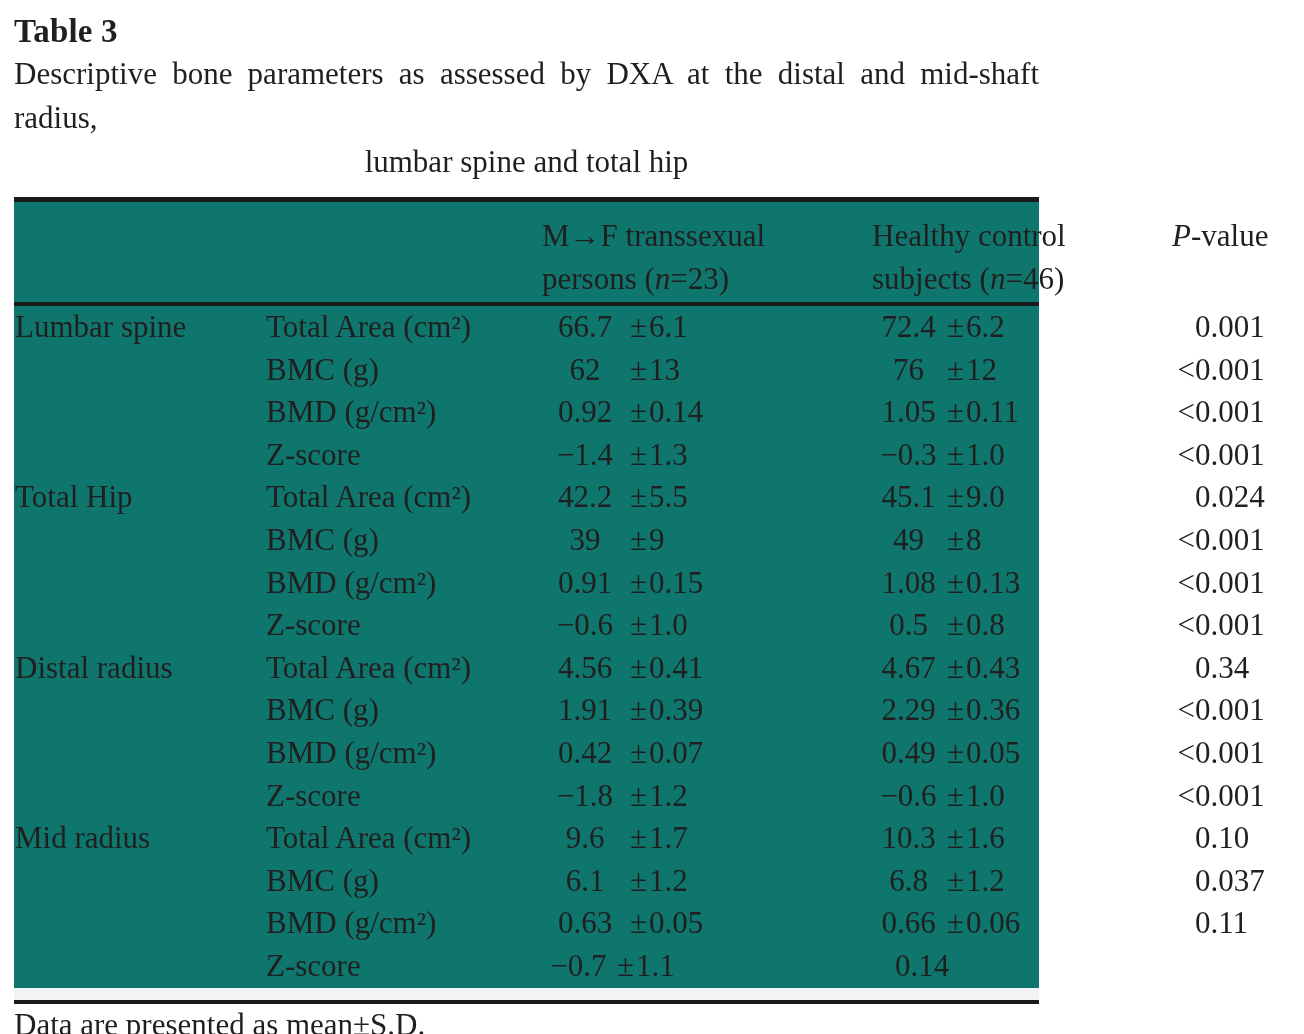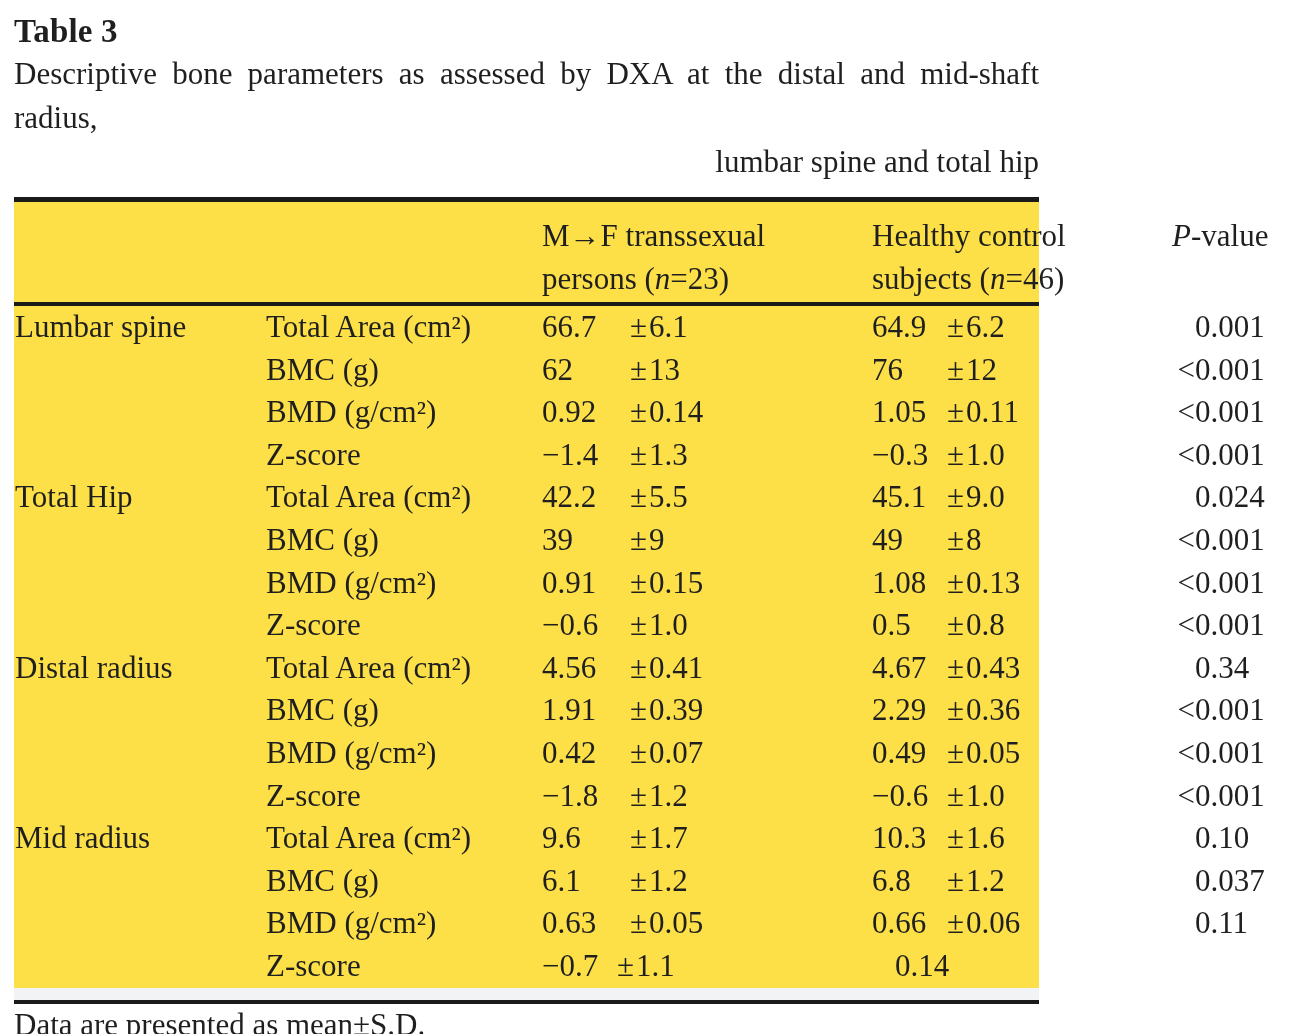--- a/index.html
+++ b/index.html
@@ -5,35 +5,35 @@
   html,body{margin:0;padding:0}
   body{
     width:1304px;height:1034px;background:#ffffff;
     font-family:"Liberation Serif","DejaVu Serif",serif;
     color:#1f1f1f;-webkit-font-smoothing:antialiased;
   }
   .page{padding:10px 21px 0 14px;box-sizing:border-box;width:1060px}
   .title{font-size:33px;font-weight:bold;line-height:42px;letter-spacing:.2px}
   .caption{font-size:31px;line-height:44px}
   .cap1{text-align:justify;text-align-last:justify}
-  .cap2{text-align:right}
+  .cap2{text-align:center}
   .table-block{
-    margin-top:13px;background:#fde047;
+    margin-top:13px;background:#0f766e;
     border-top:5px solid #1a1a1a;border-bottom:4px solid #1a1a1a;
   }
   .grid{display:grid;grid-template-columns:252px 276px 330px 300px 111px}
   .thead{
     box-sizing:border-box;height:104px;padding-top:12px;
     border-bottom:4px solid #1a1a1a;
     font-size:31px;line-height:43px;
   }
   .tr{height:42.6px;line-height:42.6px;font-size:31px}
   .td{white-space:nowrap;overflow:visible}
   .c1{padding-left:1px}
-  .mean{display:inline-block;width:86px;text-align:left}
+  .mean{display:inline-block;width:86px;text-align:center}
   .c4 .mean{width:73px}
   .pm{padding:0 2px}
   .pfx{display:inline-block;width:23px;text-align:right}
   .band{height:12px;background:#f2f3f4}
   .footnote{font-size:31px;line-height:42px;margin-top:0}
   i{font-style:italic}
 </style>
 </head>
 <body>
 
@@ -60,21 +60,21 @@
         <div><span>subjects (</span><i>n</i><span>=46)</span></div>
       </div>
       <div class="th c5"><i>P</i><span>-value</span></div>
     </div>
 
     <div class="tbody">
       <div class="tr grid">
           <div class="td c1">Lumbar spine</div>
           <div class="td c2">Total Area (cm²)</div>
           <div class="td c3"><span class="mean">66.7</span><span class="pm">±</span><span class="sd">6.1</span></div>
-          <div class="td c4"><span class="mean">64.9</span><span class="pm">±</span><span class="sd">6.2</span></div>
+          <div class="td c4"><span class="mean">72.4</span><span class="pm">±</span><span class="sd">6.2</span></div>
           <div class="td c5"><span class="pfx"></span><span>0.001</span></div>
         </div>
       <div class="tr grid">
           <div class="td c1"></div>
           <div class="td c2">BMC (g)</div>
           <div class="td c3"><span class="mean">62</span><span class="pm">±</span><span class="sd">13</span></div>
           <div class="td c4"><span class="mean">76</span><span class="pm">±</span><span class="sd">12</span></div>
           <div class="td c5"><span class="pfx">&lt;</span><span>0.001</span></div>
         </div>
       <div class="tr grid">

